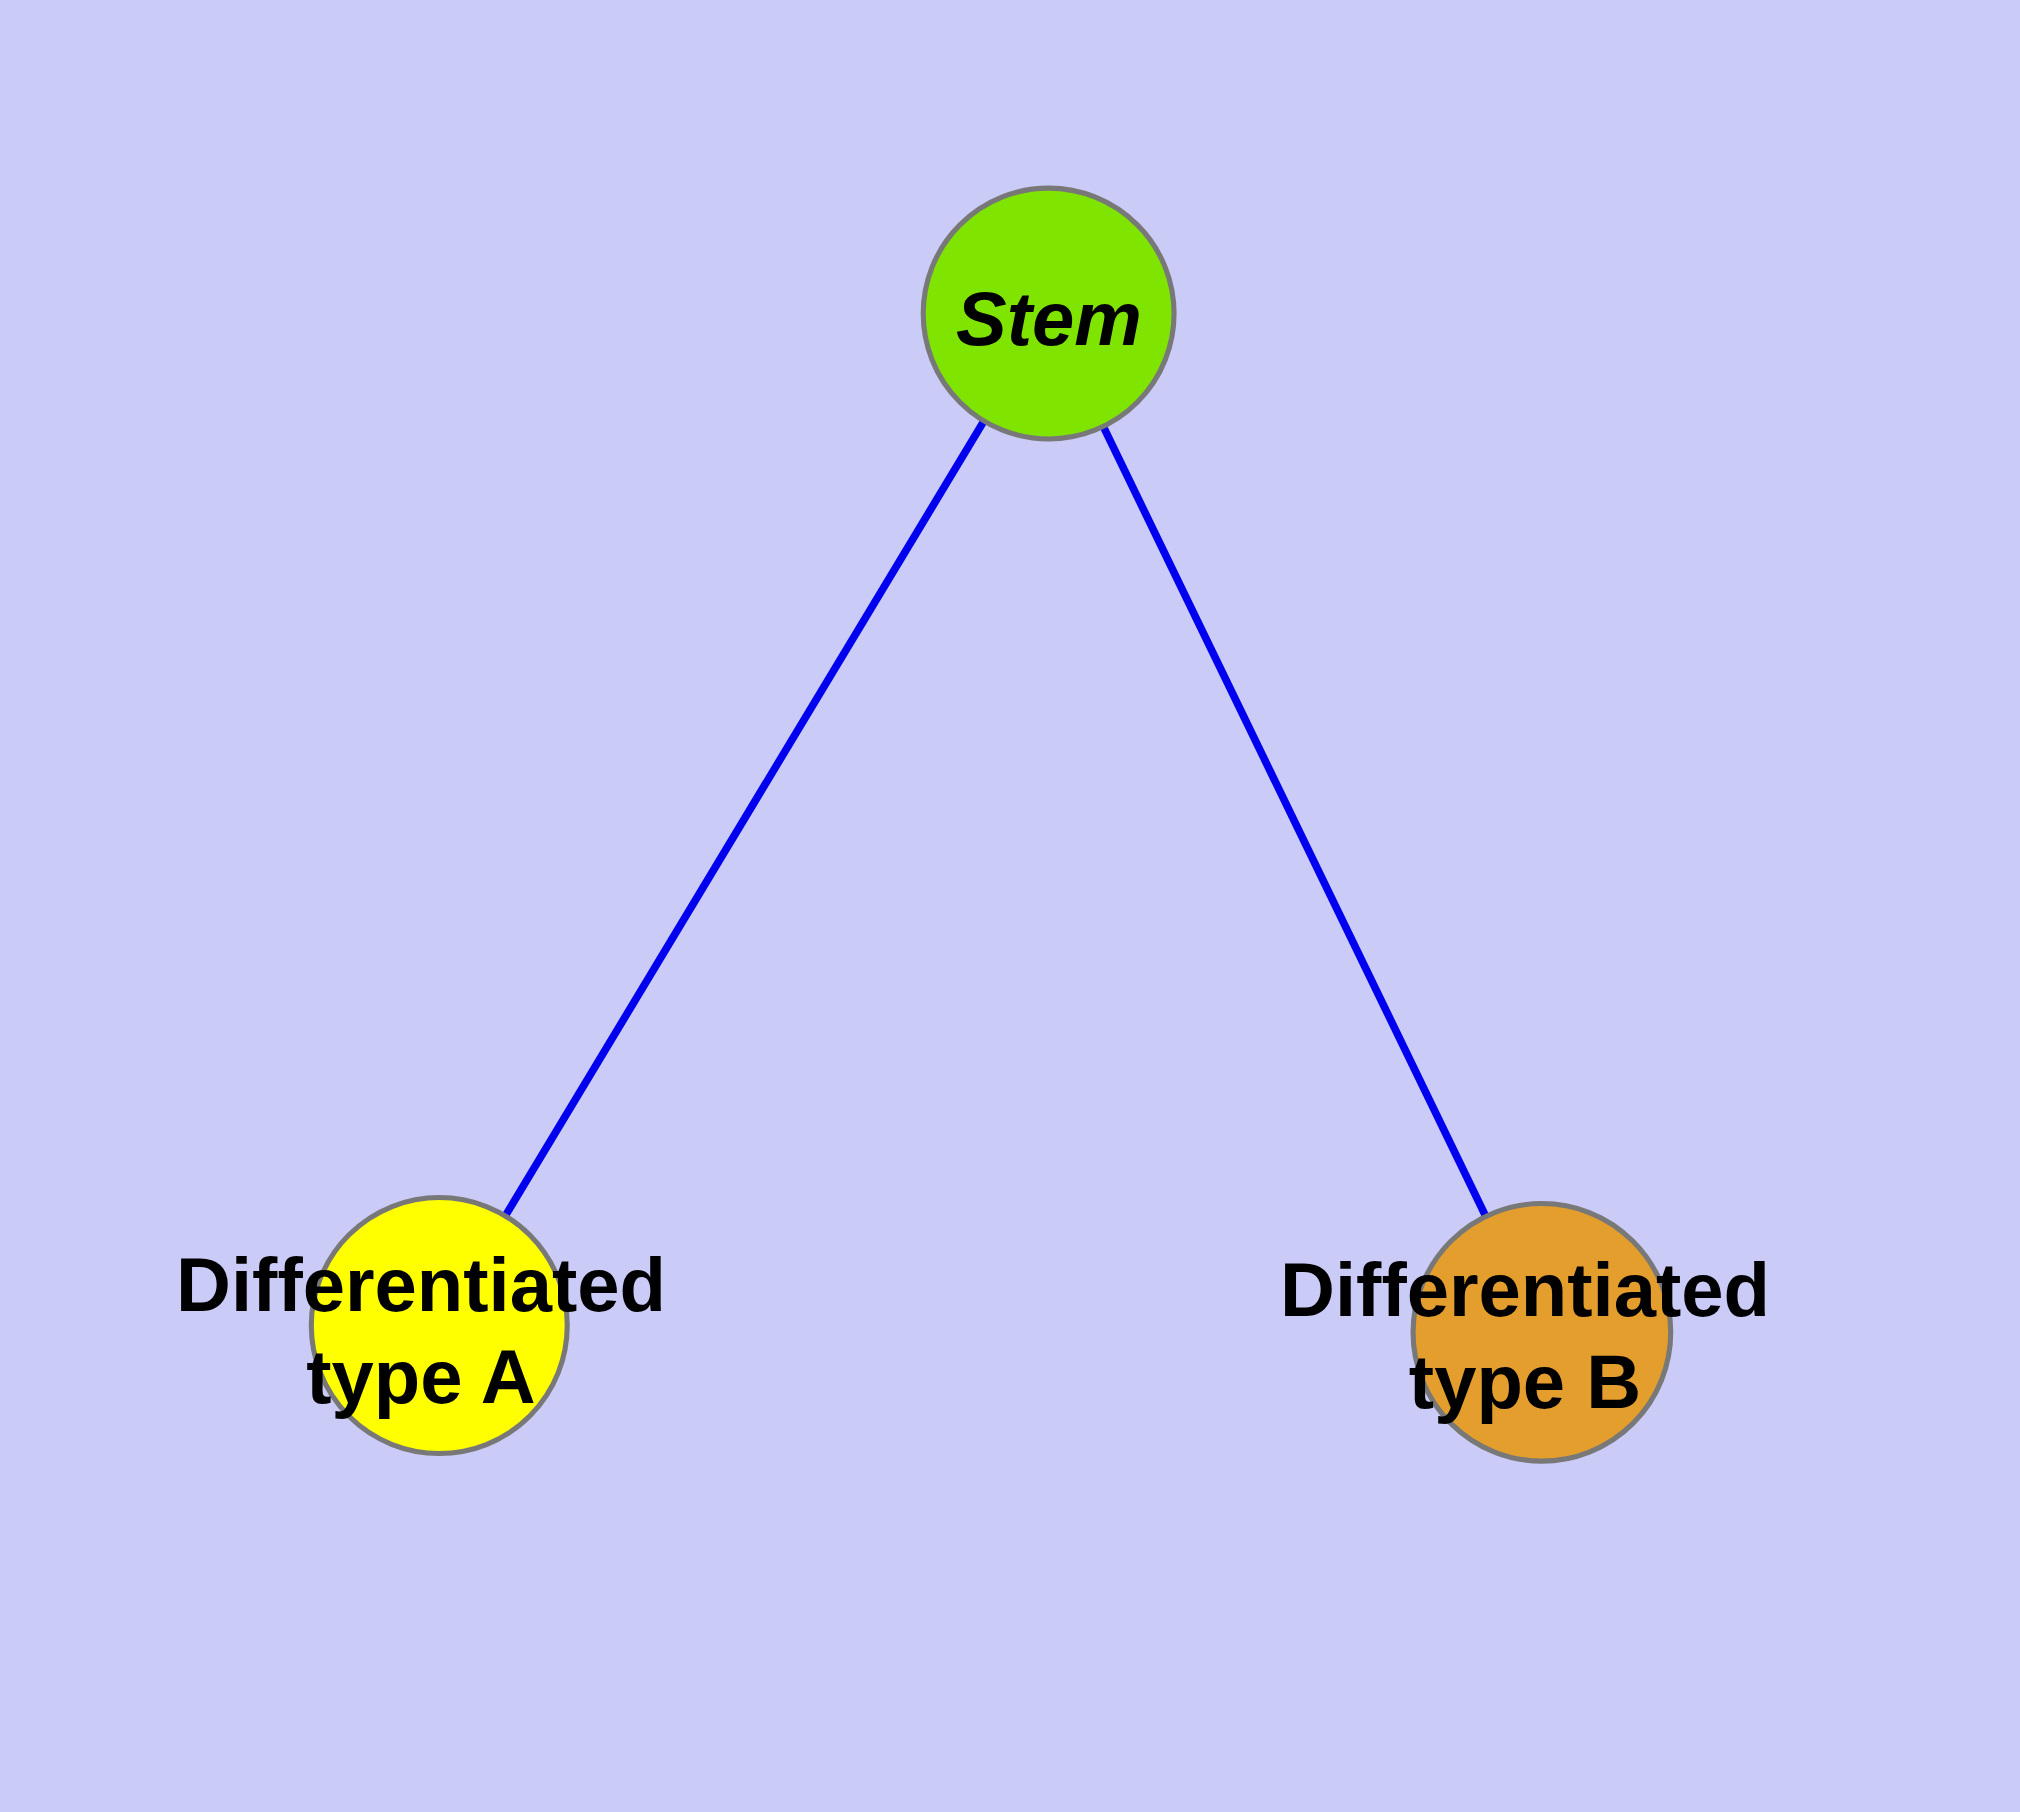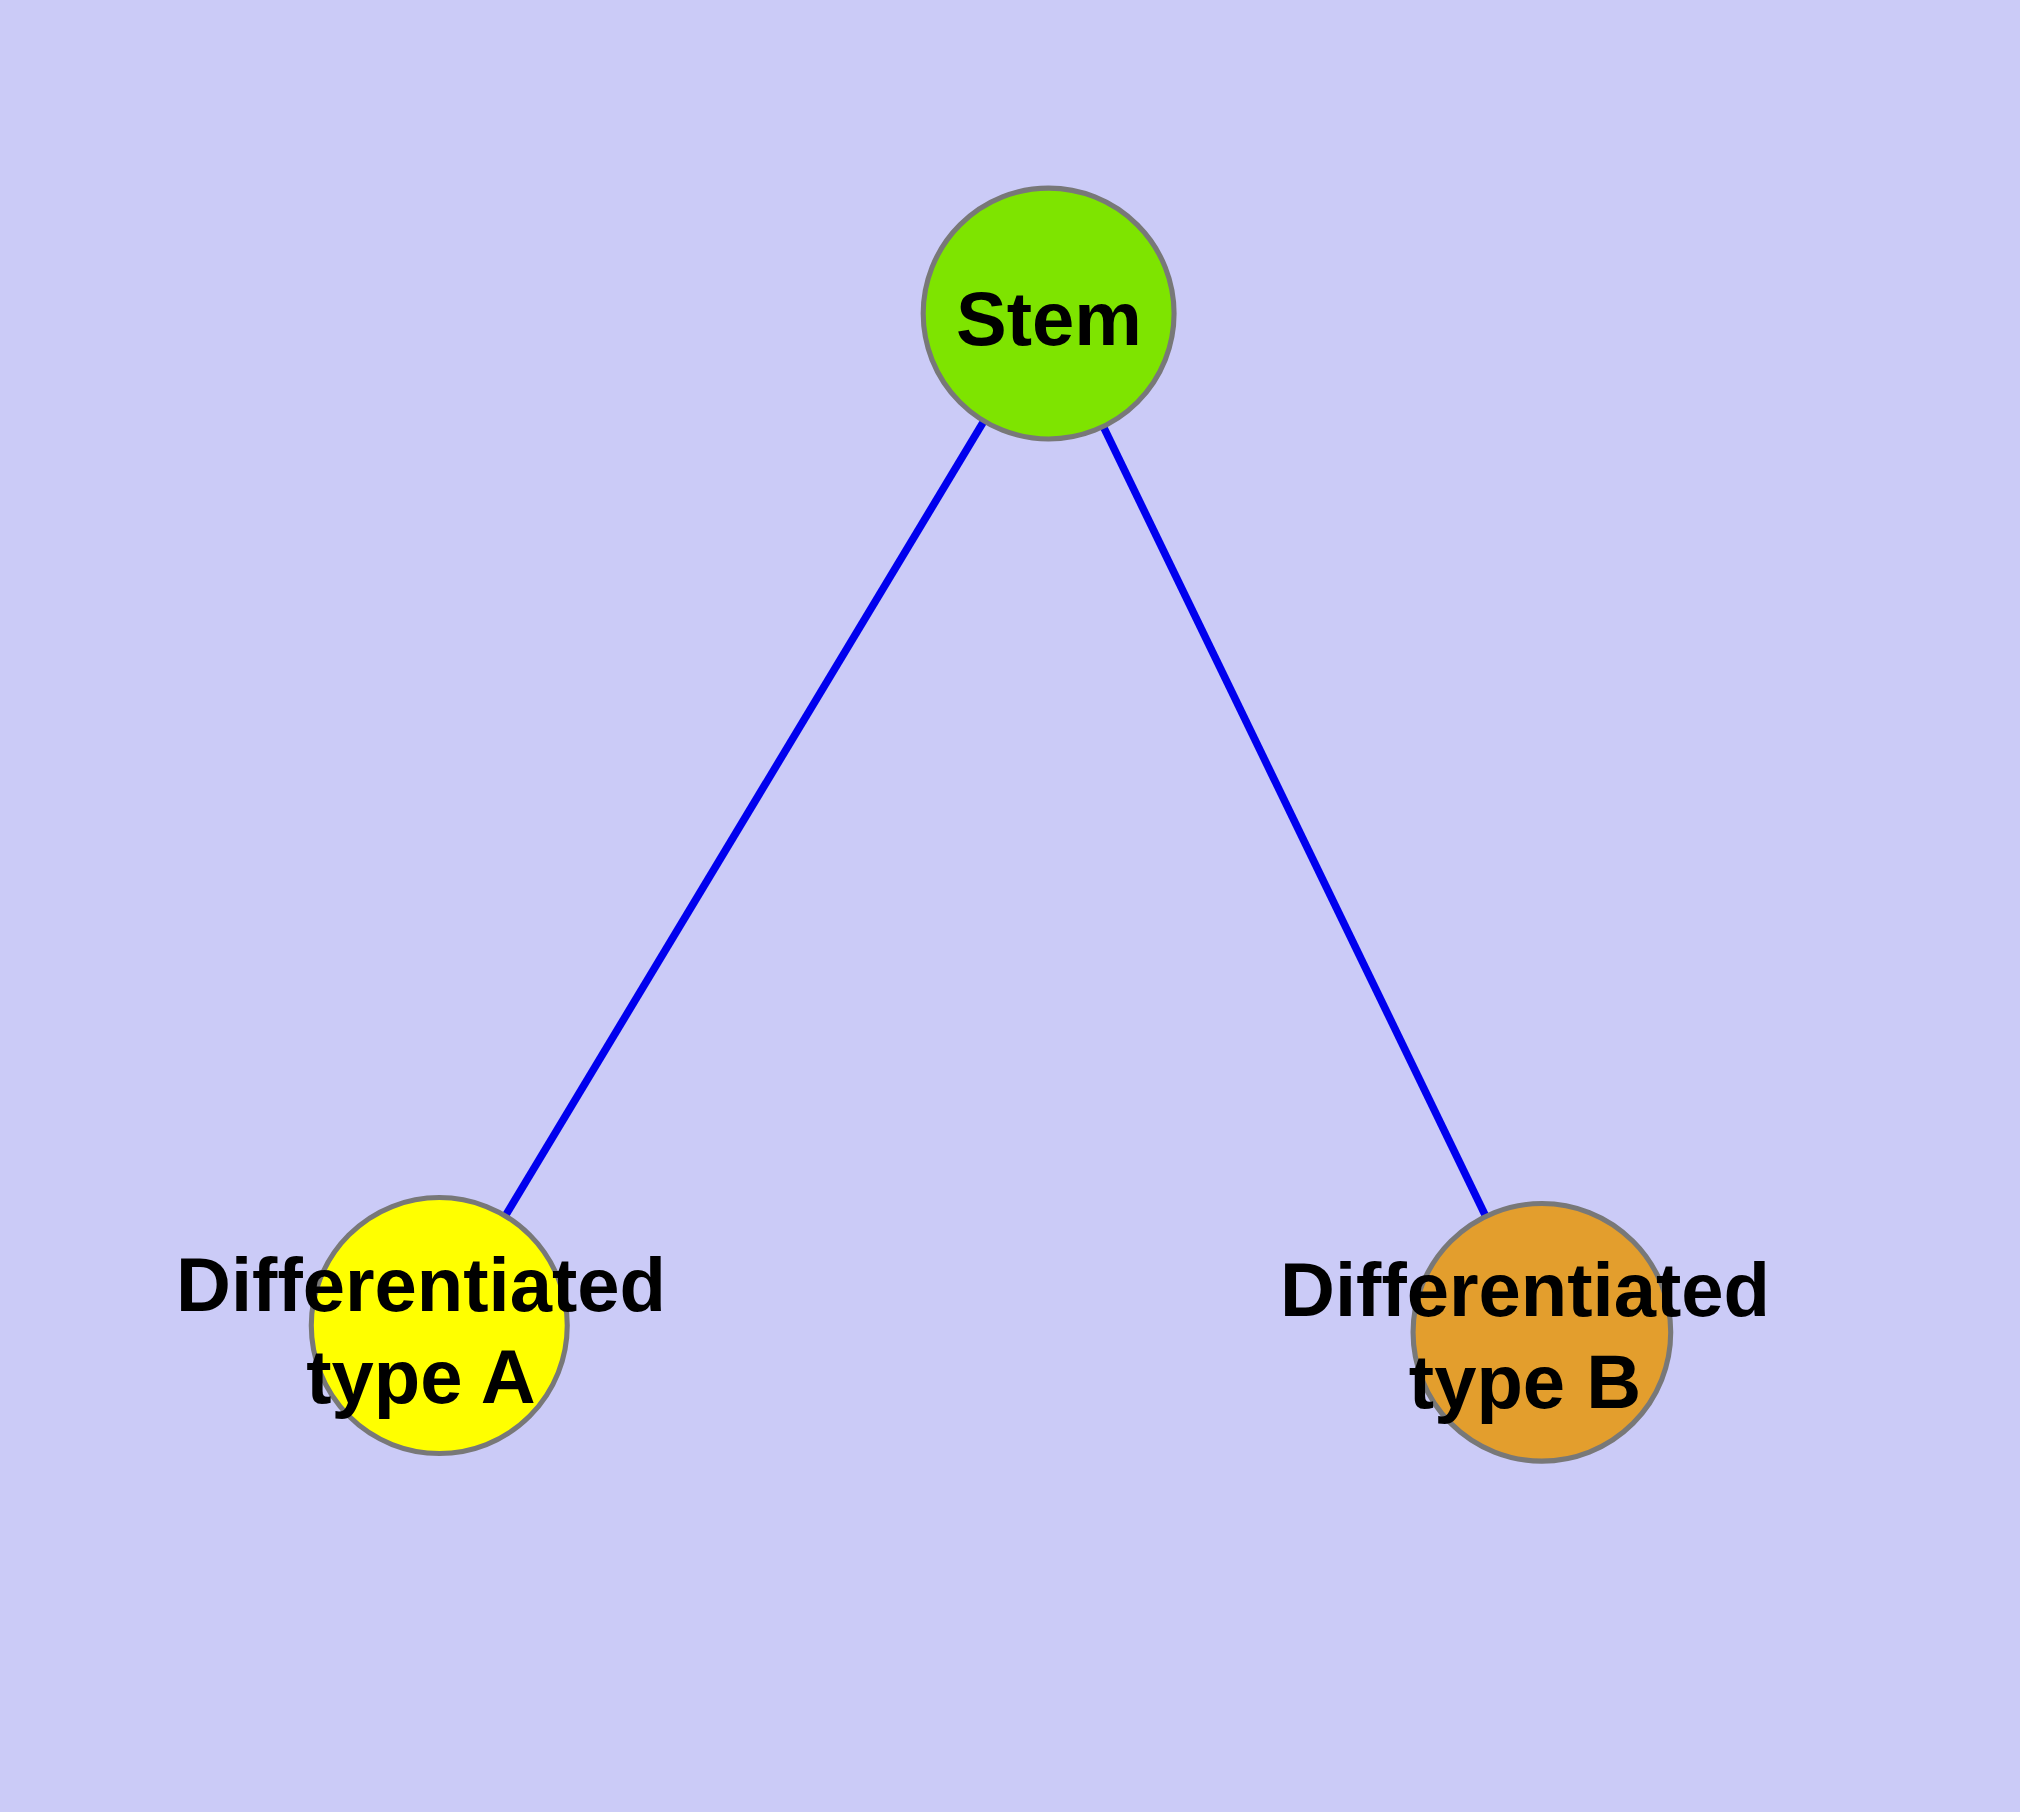--- a/index.html
+++ b/index.html
@@ -41,21 +41,21 @@
 
 <div class="canvas" style="background: rgb(203, 203, 247);">
   <svg class="graph-svg" viewBox="0 0 2384 2138">
     <line id="edge-0" x1="1237" y1="370" x2="518" y2="1564" stroke="#0000EE" stroke-width="9"></line>
     <line id="edge-1" x1="1237" y1="370" x2="1819" y2="1572" stroke="#0000EE" stroke-width="9"></line>
     <circle id="node-stem" cx="1237" cy="370" r="148" fill="#7EE400" stroke="#787878" stroke-width="6"></circle>
     <circle id="node-type-a" cx="518" cy="1564" r="151" fill="#FFFF00" stroke="#787878" stroke-width="6"></circle>
     <circle id="node-type-b" cx="1819" cy="1572" r="152" fill="#E39E2D" stroke="#787878" stroke-width="6"></circle>
   </svg>
 
-  <div class="node-label" id="label-stem" style="left: 1049px; top: 319px; color: rgb(0, 0, 0);">Stem</div>
+  <div class="node-label" id="label-stem" style="left: 1049px; top: 319px; color: rgb(0, 0, 0); font-style: italic;">Stem</div>
 
   <div class="node-label" id="label-type-a" style="left: 421px; top: 1331px; color: rgb(0, 0, 0);">Differentiated
 type A</div>
 
   <div class="node-label" id="label-type-b" style="left: 1525px; top: 1336px; color: rgb(0, 0, 0);">Differentiated
 type B</div>
 </div>
 
 
 </body></html>

